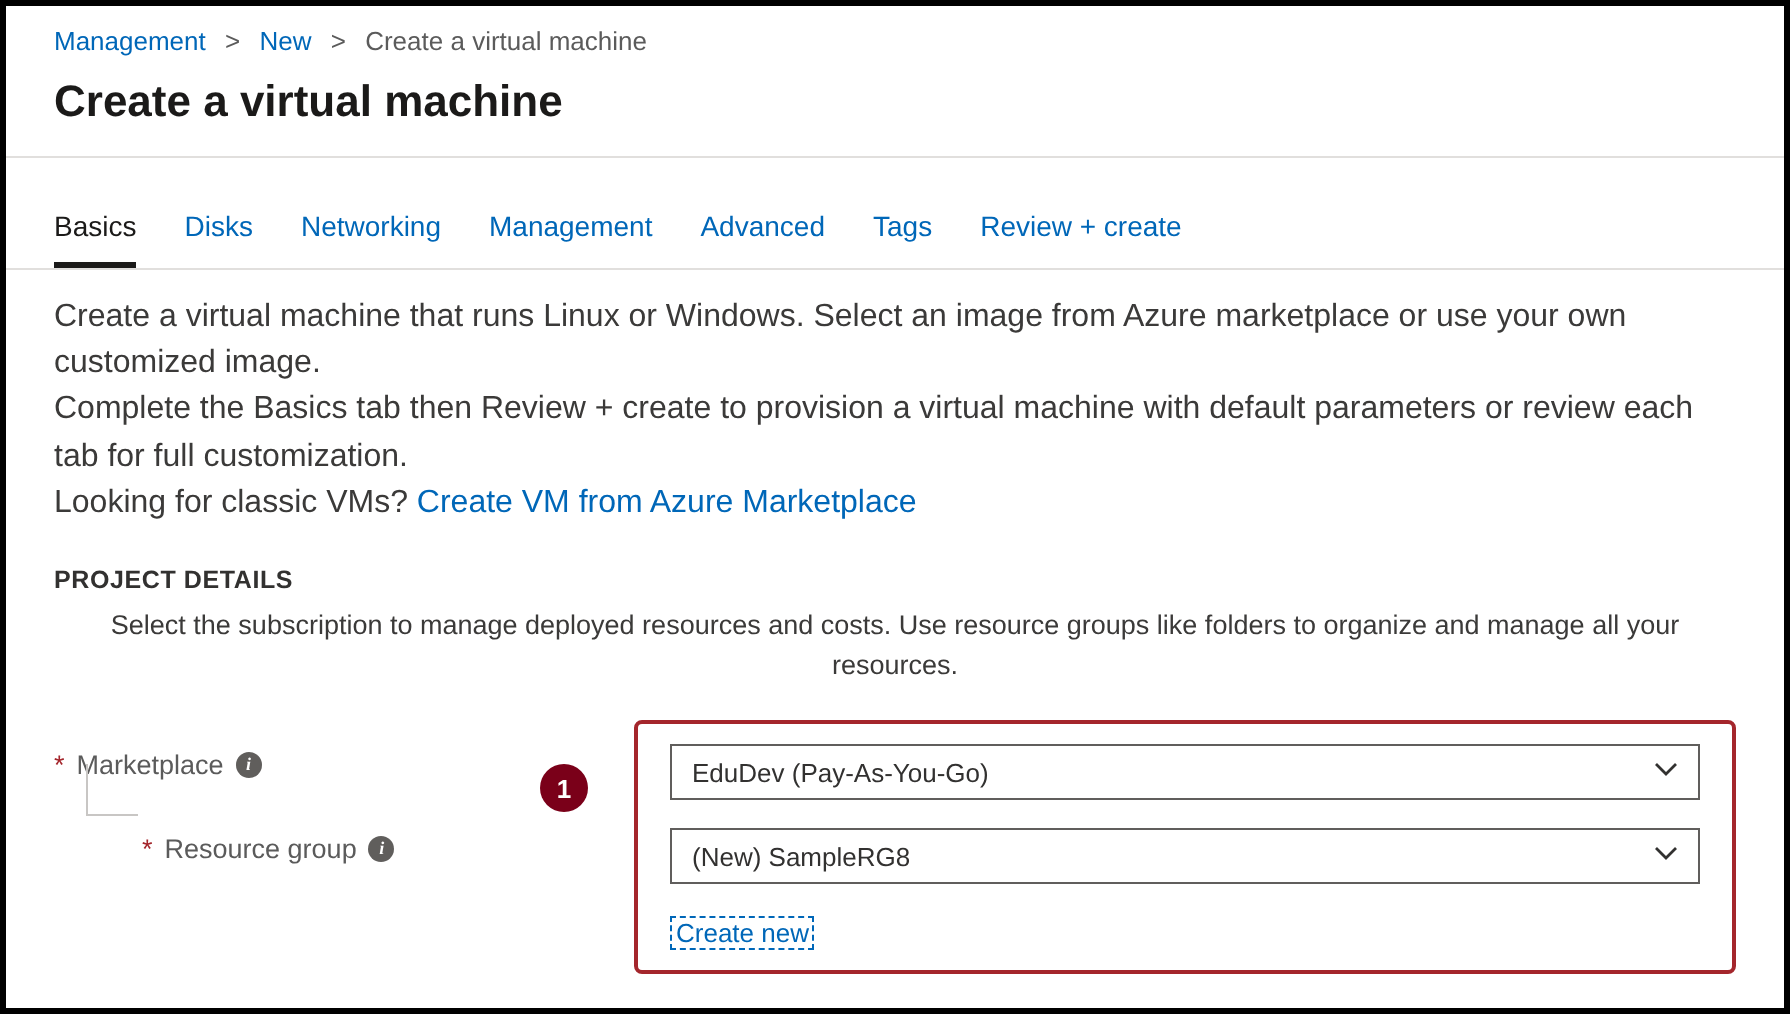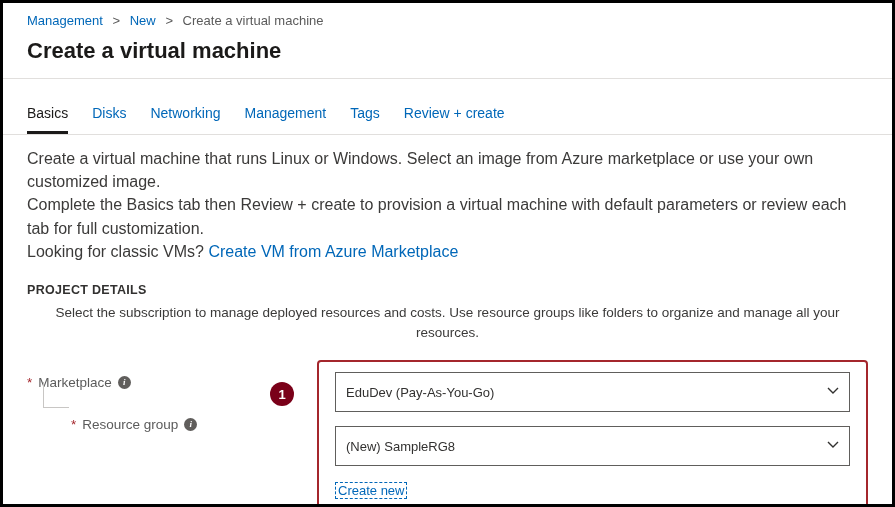--- a/index.html
+++ b/index.html
@@ -132,21 +132,21 @@
       border-radius: 4px;
       padding: 10px 16px 10px 16px;
       max-width: 556px;
     }
     .select {
       display: flex;
       align-items: center;
       justify-content: space-between;
       border: 1px solid #605e5c;
       background: #fff;
-      height: 40px;
+      height: 28px;
       padding: 0 10px;
       font-size: 13px;
       color: #323130;
       cursor: pointer;
     }
     .select-wrap { }
     .select .chev svg { width: 12px; height: 12px; }
     .create-new {
       color: #0067b8;
       font-size: 13px;
@@ -170,20 +170,21 @@
 
 <h1 class="page-title">Create a virtual machine</h1>
 
 <div class="divider"></div>
 
 <div class="tabs">
   <div class="tab active">Basics</div>
   <div class="tab inactive">Disks</div>
   <div class="tab inactive">Networking</div>
   <div class="tab inactive">Management</div>
+  <div class="tab inactive">Advanced</div>
   <div class="tab inactive">Tags</div>
   <div class="tab inactive">Review + create</div>
 </div>
 
 <div class="description">
   <div>Create a virtual machine that runs Linux or Windows. Select an image from Azure marketplace or use your own customized image.</div>
   <div>Complete the Basics tab then Review + create to provision a virtual machine with default parameters or review each tab for full customization.</div>
   <div>
     <span>Looking for classic VMs?  </span><a href="#">Create VM from Azure Marketplace</a>
   </div>

